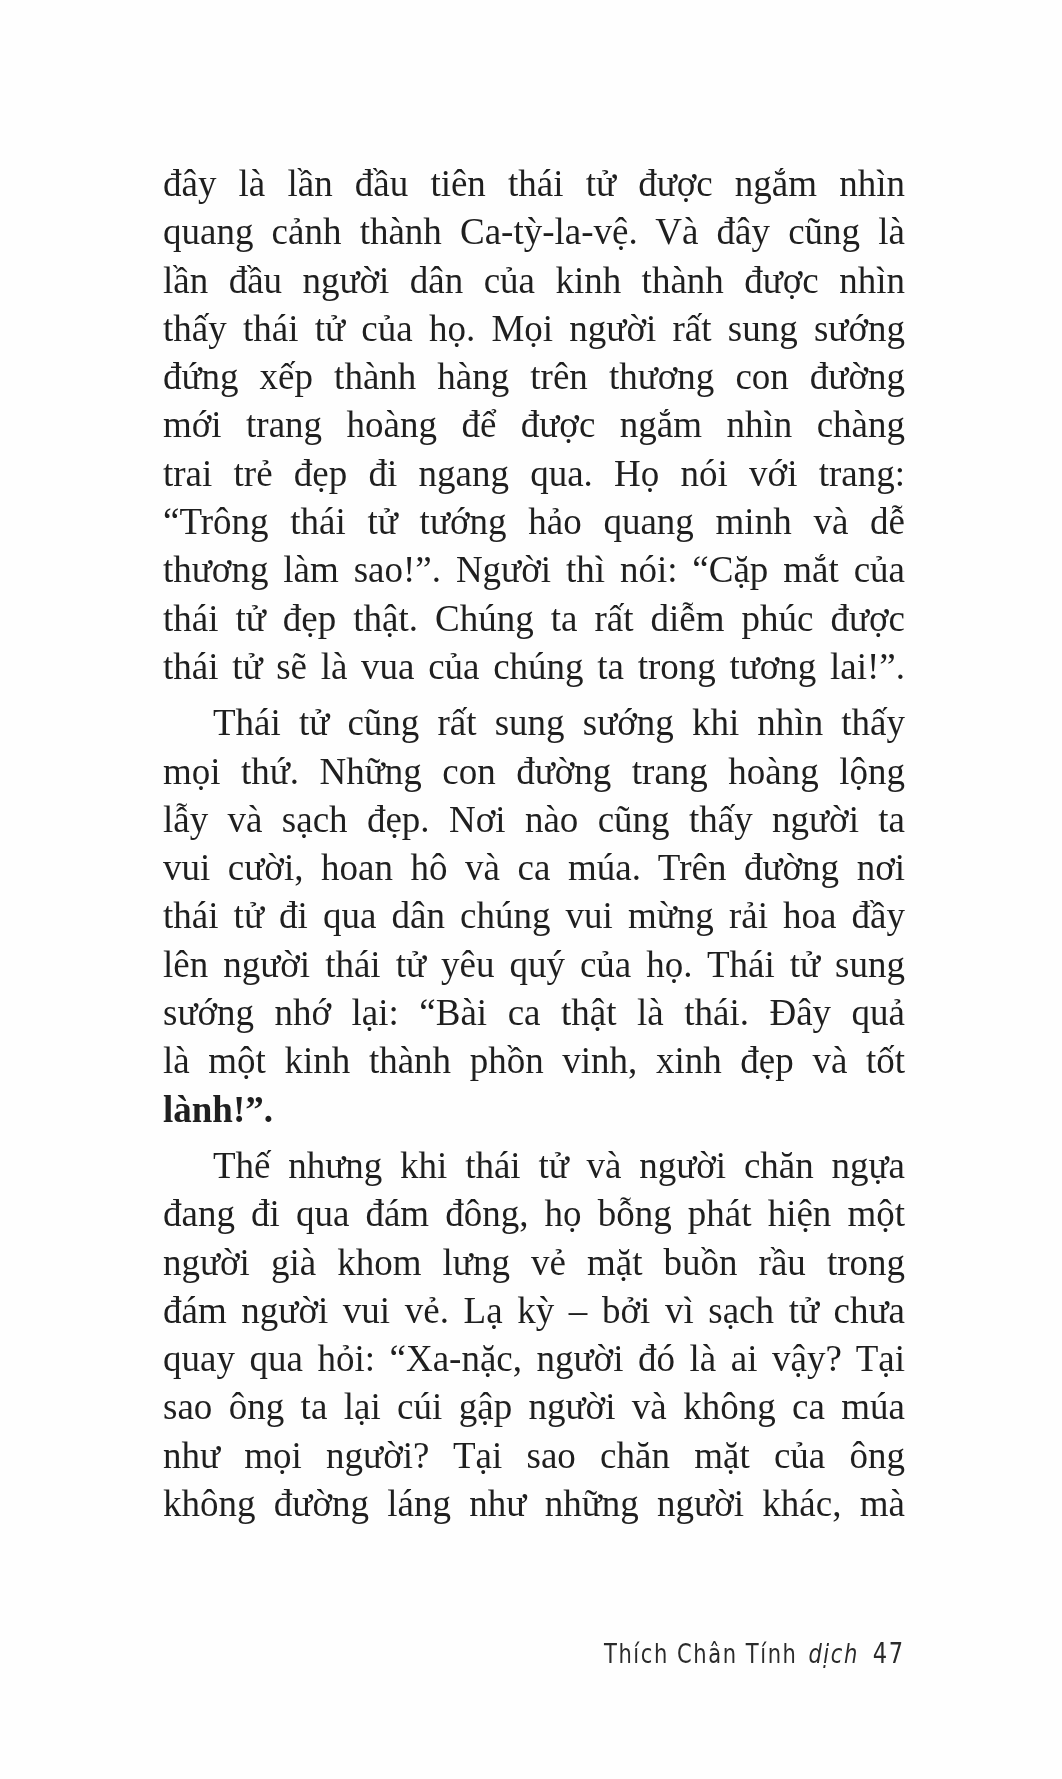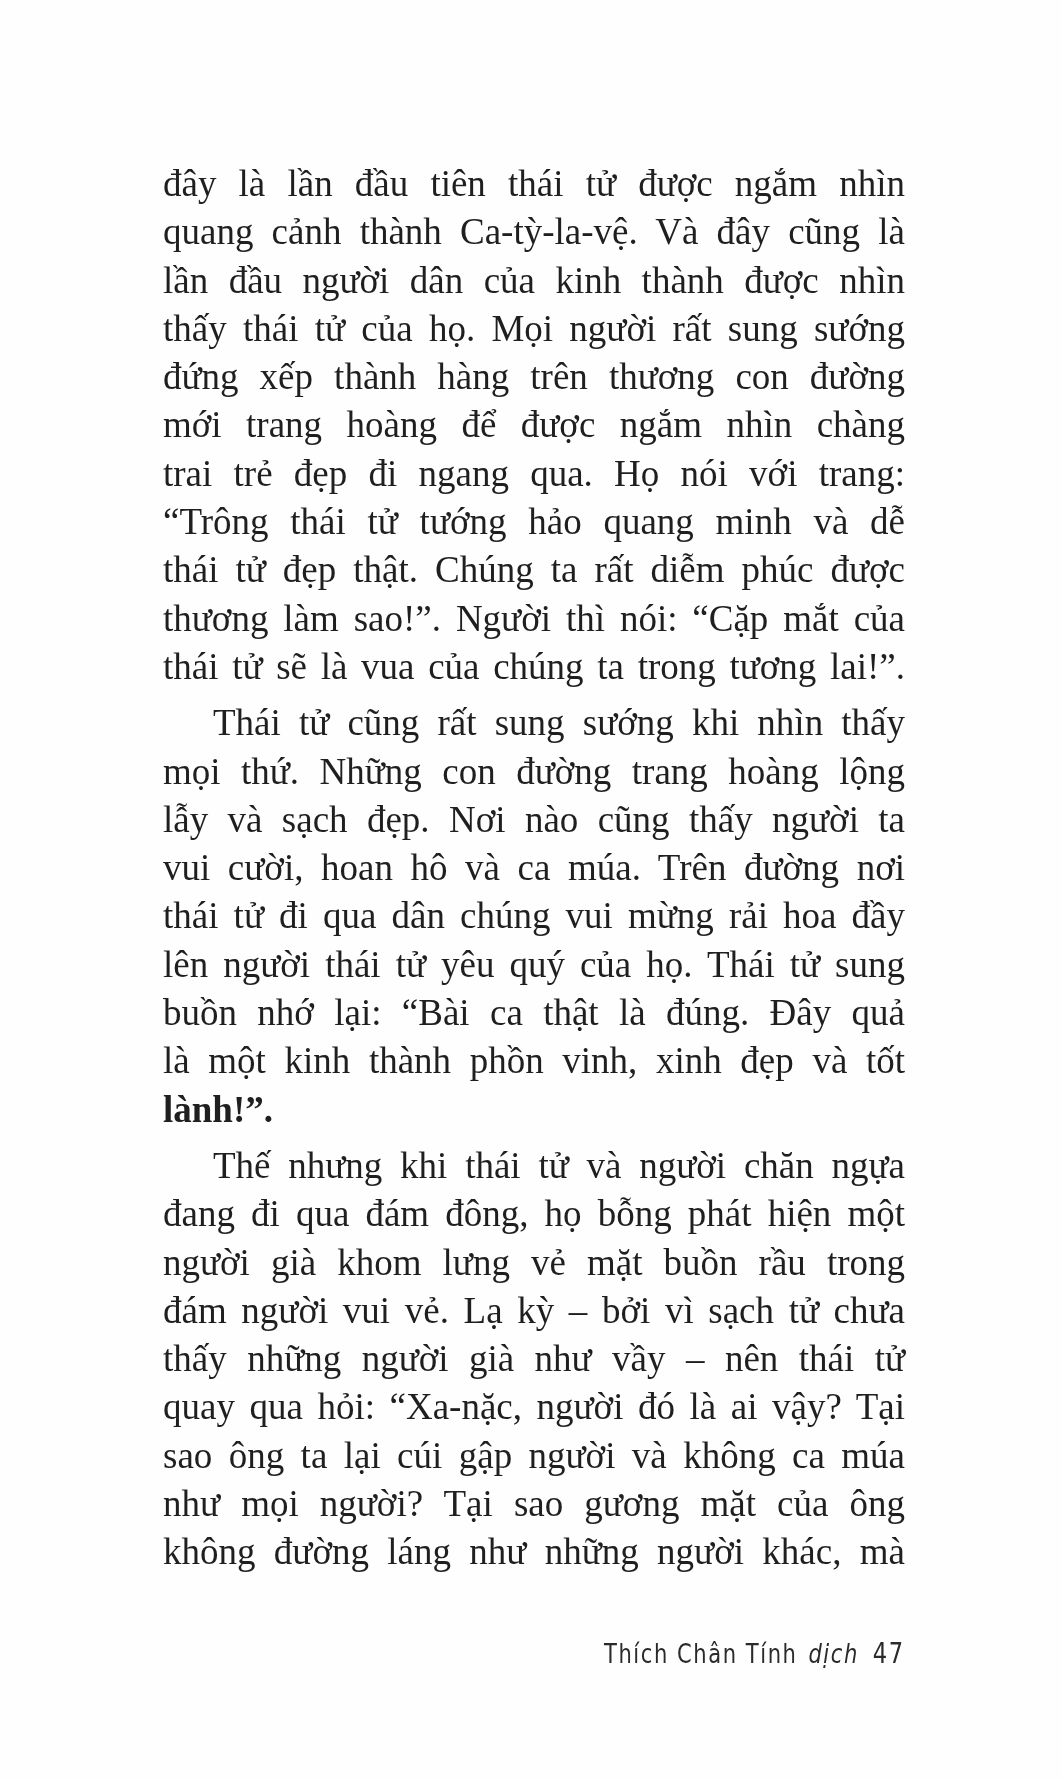--- a/index.html
+++ b/index.html
@@ -86,46 +86,45 @@
 
     <p class="paragraph">
       <span class="line">đây là lần đầu tiên thái tử được ngắm nhìn</span>
       <span class="line">quang cảnh thành Ca-tỳ-la-vệ. Và đây cũng là</span>
       <span class="line">lần đầu người dân của kinh thành được nhìn</span>
       <span class="line">thấy thái tử của họ. Mọi người rất sung sướng</span>
       <span class="line">đứng xếp thành hàng trên thương con đường</span>
       <span class="line">mới trang hoàng để được ngắm nhìn chàng</span>
       <span class="line">trai trẻ đẹp đi ngang qua. Họ nói với trang:</span>
       <span class="line">“Trông thái tử tướng hảo quang minh và dễ</span>
+      <span class="line">thương làm sao!”. Người thì nói: “Cặp mắt của</span>
       <span class="line">thái tử đẹp thật. Chúng ta rất diễm phúc được</span>
-      <span class="line">thương làm sao!”. Người thì nói: “Cặp mắt của</span>
       <span class="line">thái tử sẽ là vua của chúng ta trong tương lai!”.</span>
     </p>
 
     <p class="paragraph">
       <span class="line indent">Thái tử cũng rất sung sướng khi nhìn thấy</span>
       <span class="line">mọi thứ. Những con đường trang hoàng lộng</span>
       <span class="line">lẫy và sạch đẹp. Nơi nào cũng thấy người ta</span>
       <span class="line">vui cười, hoan hô và ca múa. Trên đường nơi</span>
       <span class="line">thái tử đi qua dân chúng vui mừng rải hoa đầy</span>
       <span class="line">lên người thái tử yêu quý của họ. Thái tử sung</span>
-      <span class="line">buồn nhớ lại: “Bài ca thật là đúng. Đây quả</span>
+      <span class="line">sướng nhớ lại: “Bài ca thật là thái. Đây quả</span>
       <span class="line">là một kinh thành phồn vinh, xinh đẹp và tốt</span>
       <span class="line last">lành!”.</span>
     </p>
 
     <p class="paragraph">
       <span class="line indent">Thế nhưng khi thái tử và người chăn ngựa</span>
       <span class="line">đang đi qua đám đông, họ bỗng phát hiện một</span>
       <span class="line">người già khom lưng vẻ mặt buồn rầu trong</span>
       <span class="line">đám người vui vẻ. Lạ kỳ – bởi vì sạch tử chưa</span>
-      <span class="line">thấy những người già như vầy – nên thái tử</span>
       <span class="line">quay qua hỏi: “Xa-nặc, người đó là ai vậy? Tại</span>
       <span class="line">sao ông ta lại cúi gập người và không ca múa</span>
-      <span class="line">như mọi người? Tại sao gương mặt của ông</span>
+      <span class="line">như mọi người? Tại sao chăn mặt của ông</span>
       <span class="line">không đường láng như những người khác, mà</span>
     </p>
 
   </div>
 
   <div class="footer">
     <span class="translator">Thích Chân Tính</span>
     <span class="role">dịch</span>
     <span class="page-number">47</span>
   </div>

